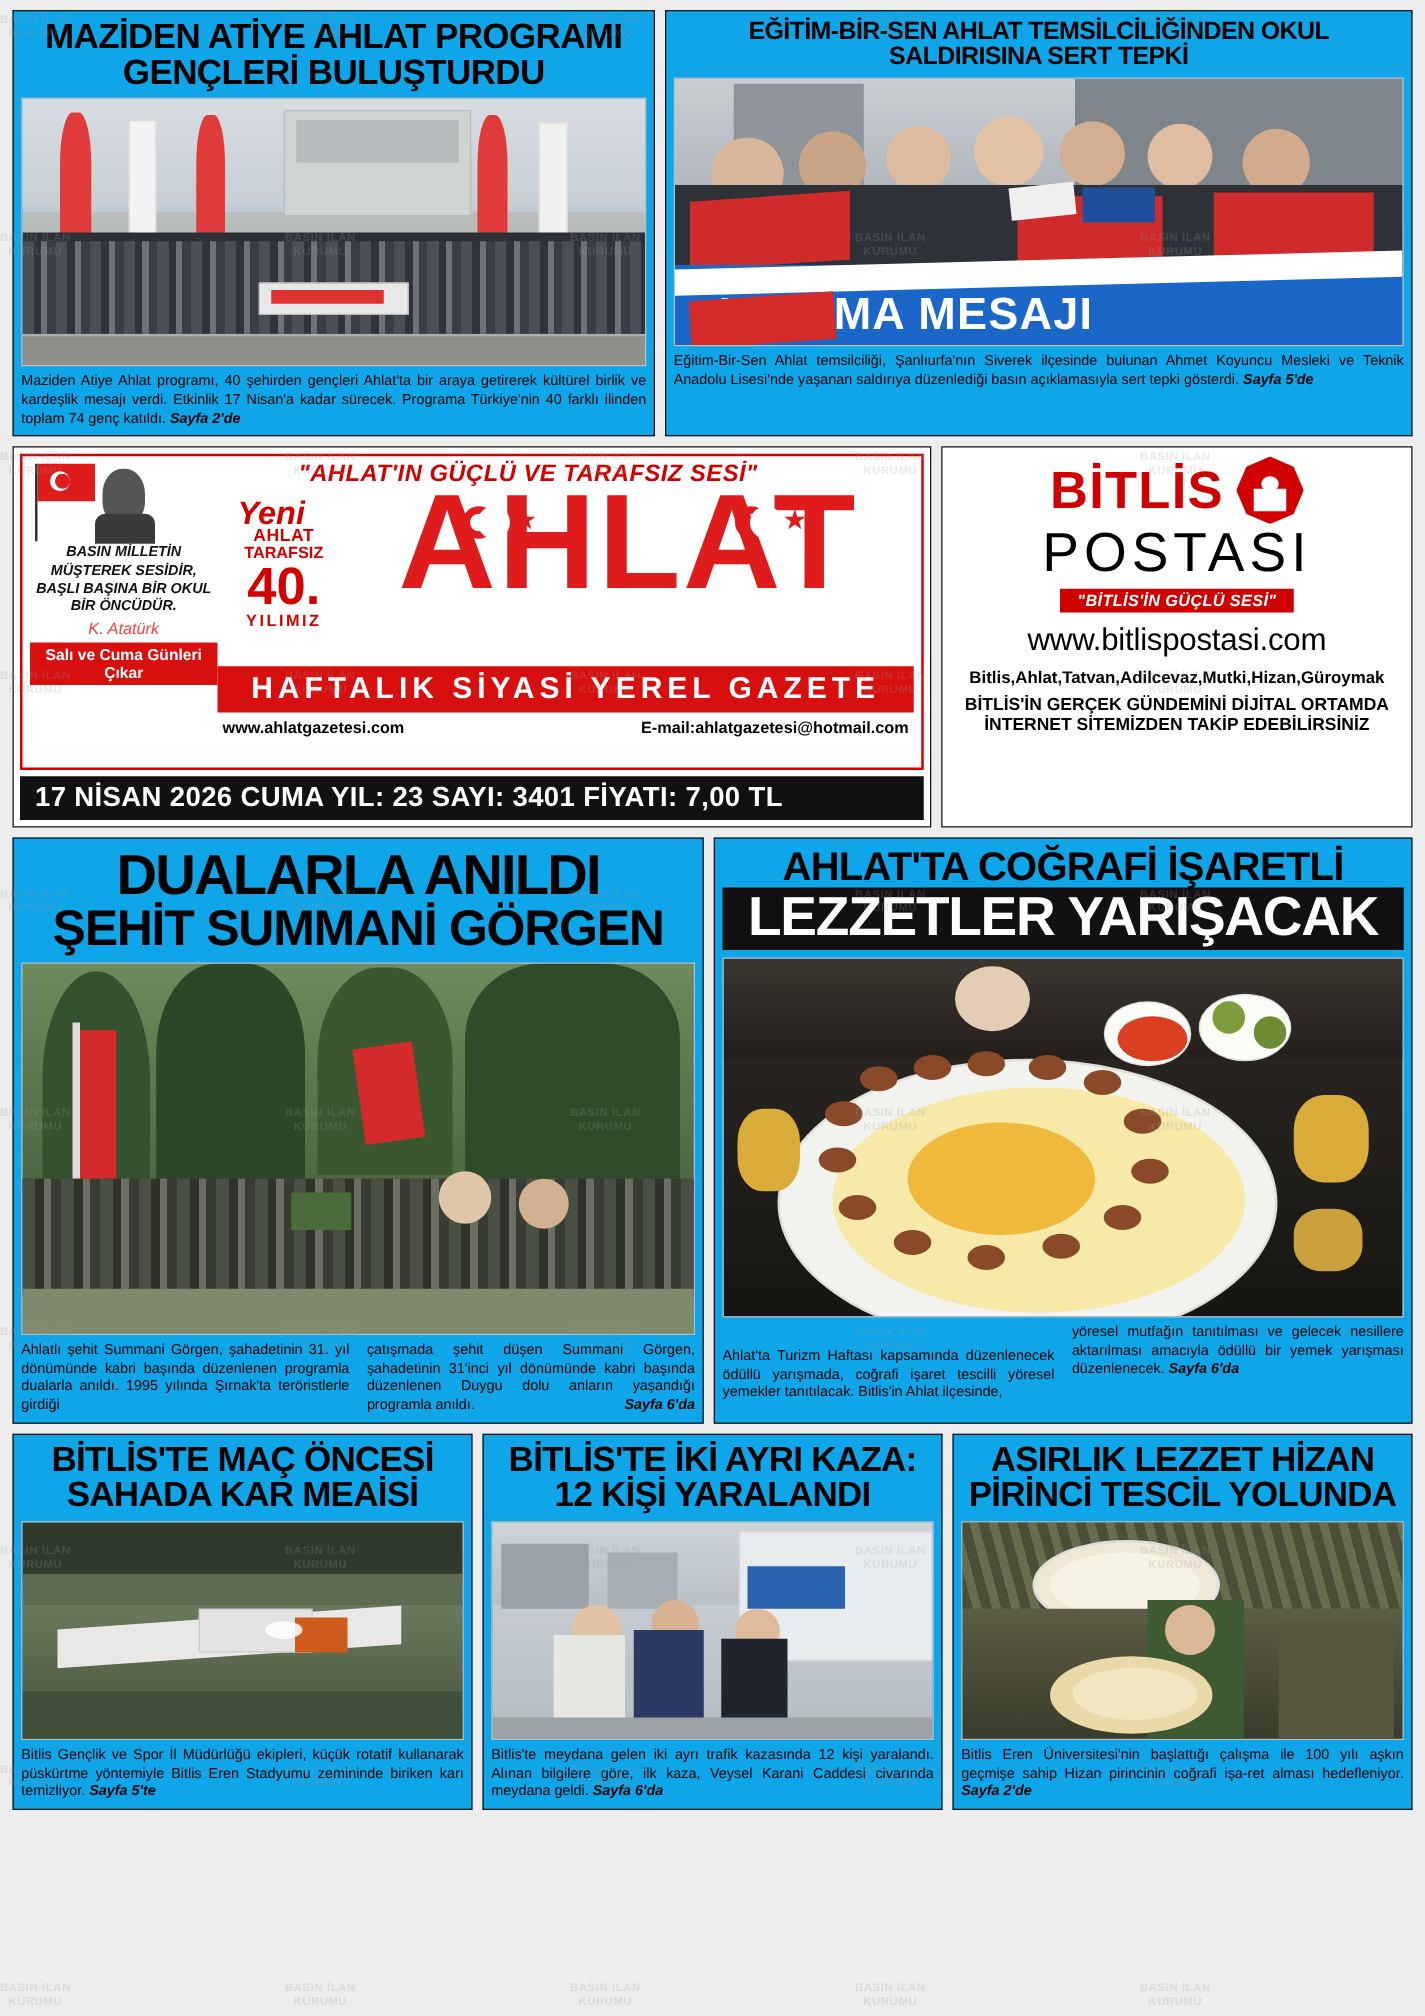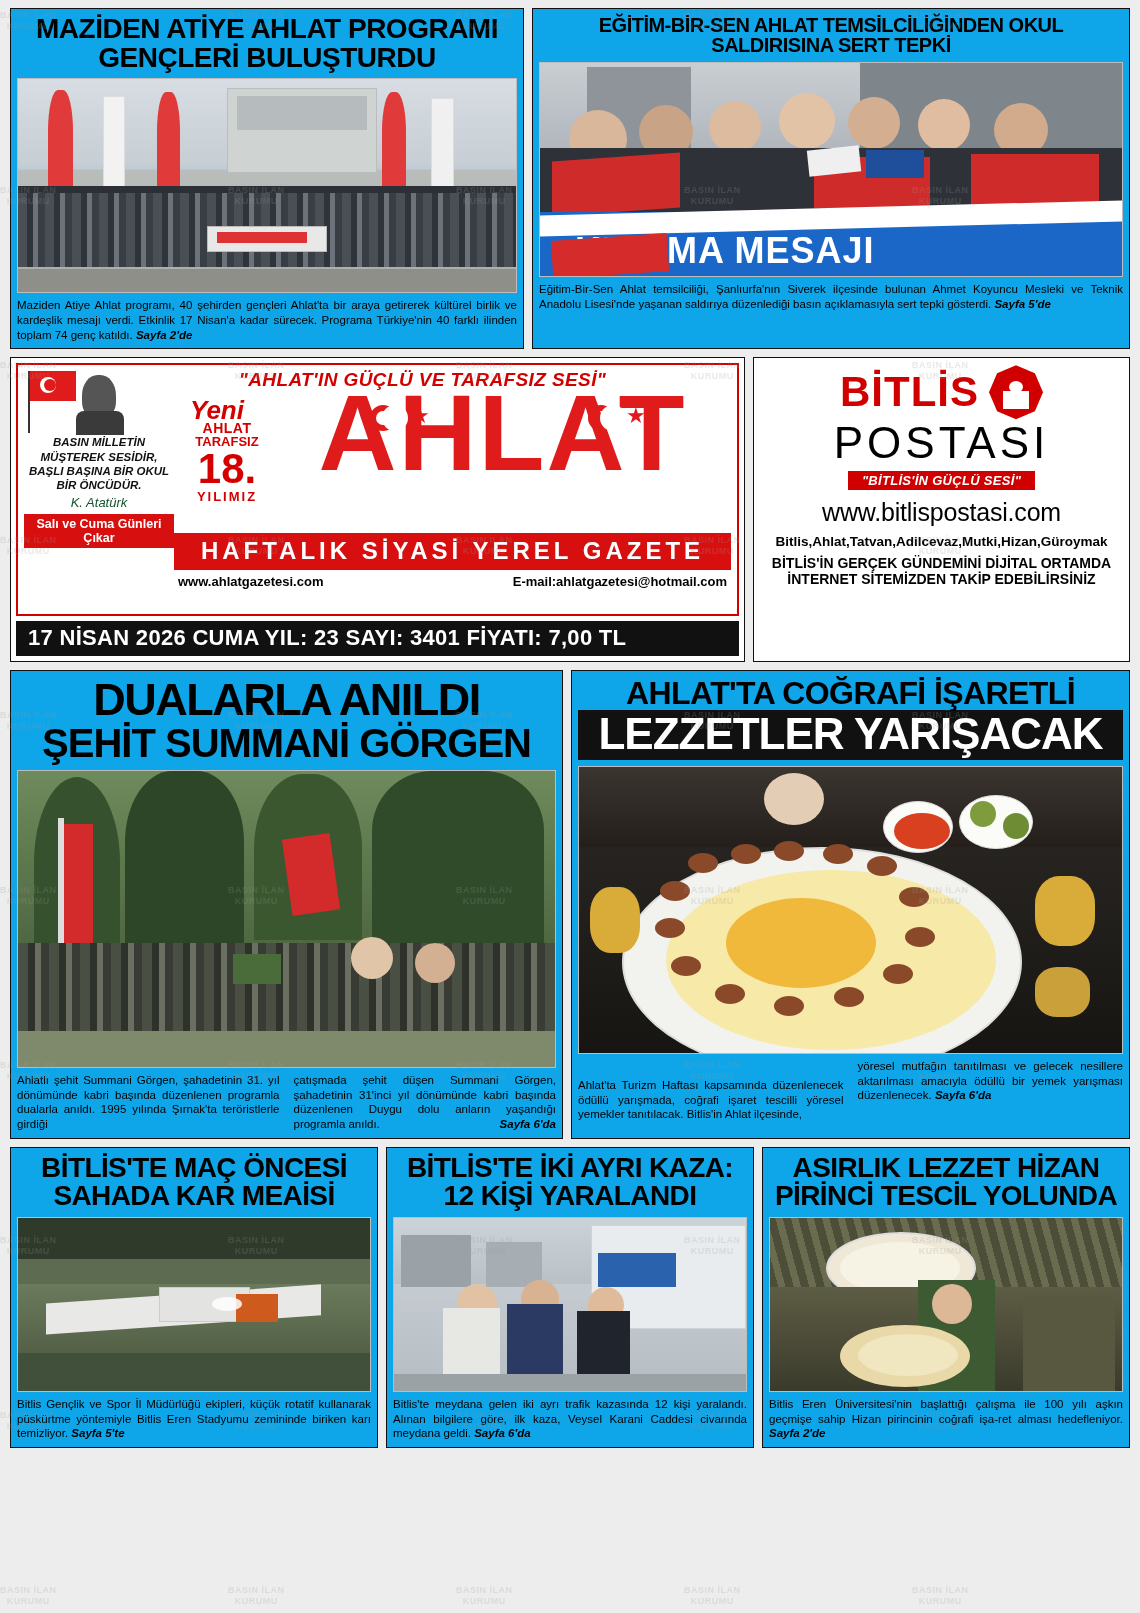--- a/index.html
+++ b/index.html
@@ -211,28 +211,28 @@
         <div class="mast-left-col">
           <div class="flagbox">
             <div class="rect" style="left:6px;top:2px;width:46px;height:30px;background:#e01b1b;"></div>
             <div class="blob" style="left:16px;top:8px;width:16px;height:16px;background:#fff;"></div>
             <div class="blob" style="left:20px;top:10px;width:12px;height:12px;background:#e01b1b;"></div>
             <div class="rect" style="left:4px;top:2px;width:2px;height:62px;background:#333;"></div>
             <div class="blob" style="left:58px;top:6px;width:34px;height:44px;background:#555;border-radius:46% 46% 40% 40%;"></div>
             <div class="rect" style="left:52px;top:42px;width:48px;height:24px;background:#3a3a3a;border-radius:8px 8px 0 0;"></div>
           </div>
           <div class="basin-text">BASIN MİLLETİN MÜŞTEREK SESİDİR, BAŞLI BAŞINA BİR OKUL BİR ÖNCÜDÜR.</div>
-          <div style="font-size:13px;font-style:italic;color:#14532d;margin-top:2px;">K. Atatürk</div>
+          <div style="font-size:13px;font-style:italic;color:#ef4444;margin-top:2px;">K. Atatürk</div>
           <div class="sali">Salı ve Cuma Günleri Çıkar</div>
         </div>
 
         <div class="basinda">
           <div class="l1">AHLAT</div>
           <div class="l2">TARAFSIZ</div>
-          <div class="num">18.</div>
+          <div class="num">40.</div>
           <div class="l3">YILIMIZ</div>
         </div>
 
         <div class="slogan">"AHLAT'IN GÜÇLÜ VE TARAFSIZ SESİ"</div>
 
         <div style="margin-left:150px;position:relative;height:140px;">
           <div class="yeni" style="position:absolute;left:16px;top:4px;">Yeni</div>
           <div class="ahlat-word" style="position:absolute;left:100px;top:-4px;right:0;">AHLAT</div>
           <div class="blob" style="left:196px;top:14px;width:26px;height:26px;border:6px solid #e01b1b;"></div>
           <div class="blob" style="left:208px;top:14px;width:26px;height:26px;background:#fff;"></div>

